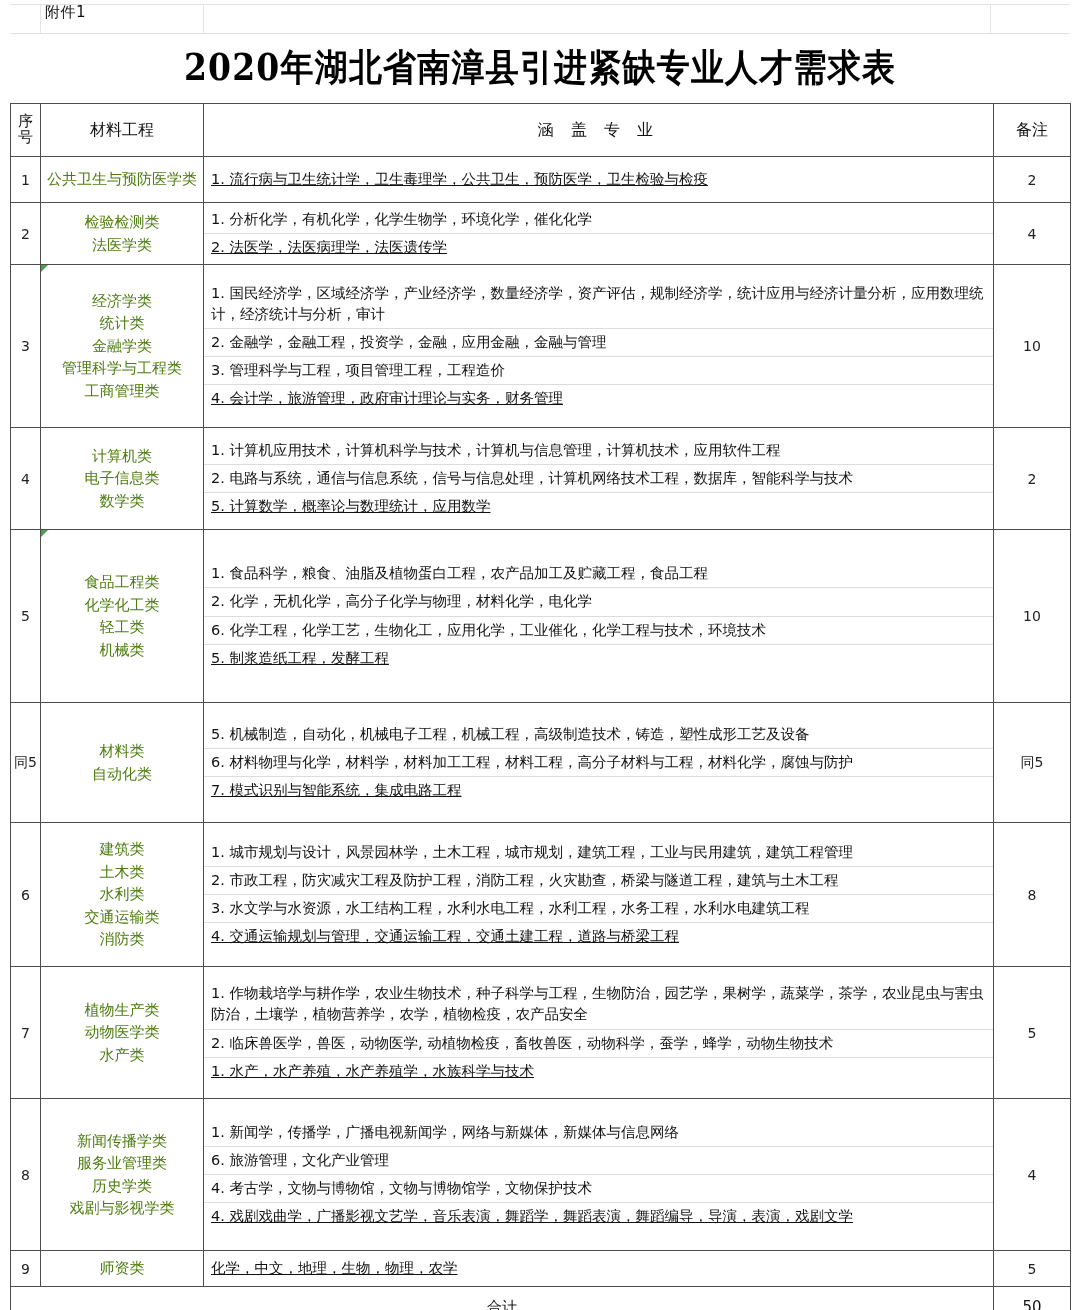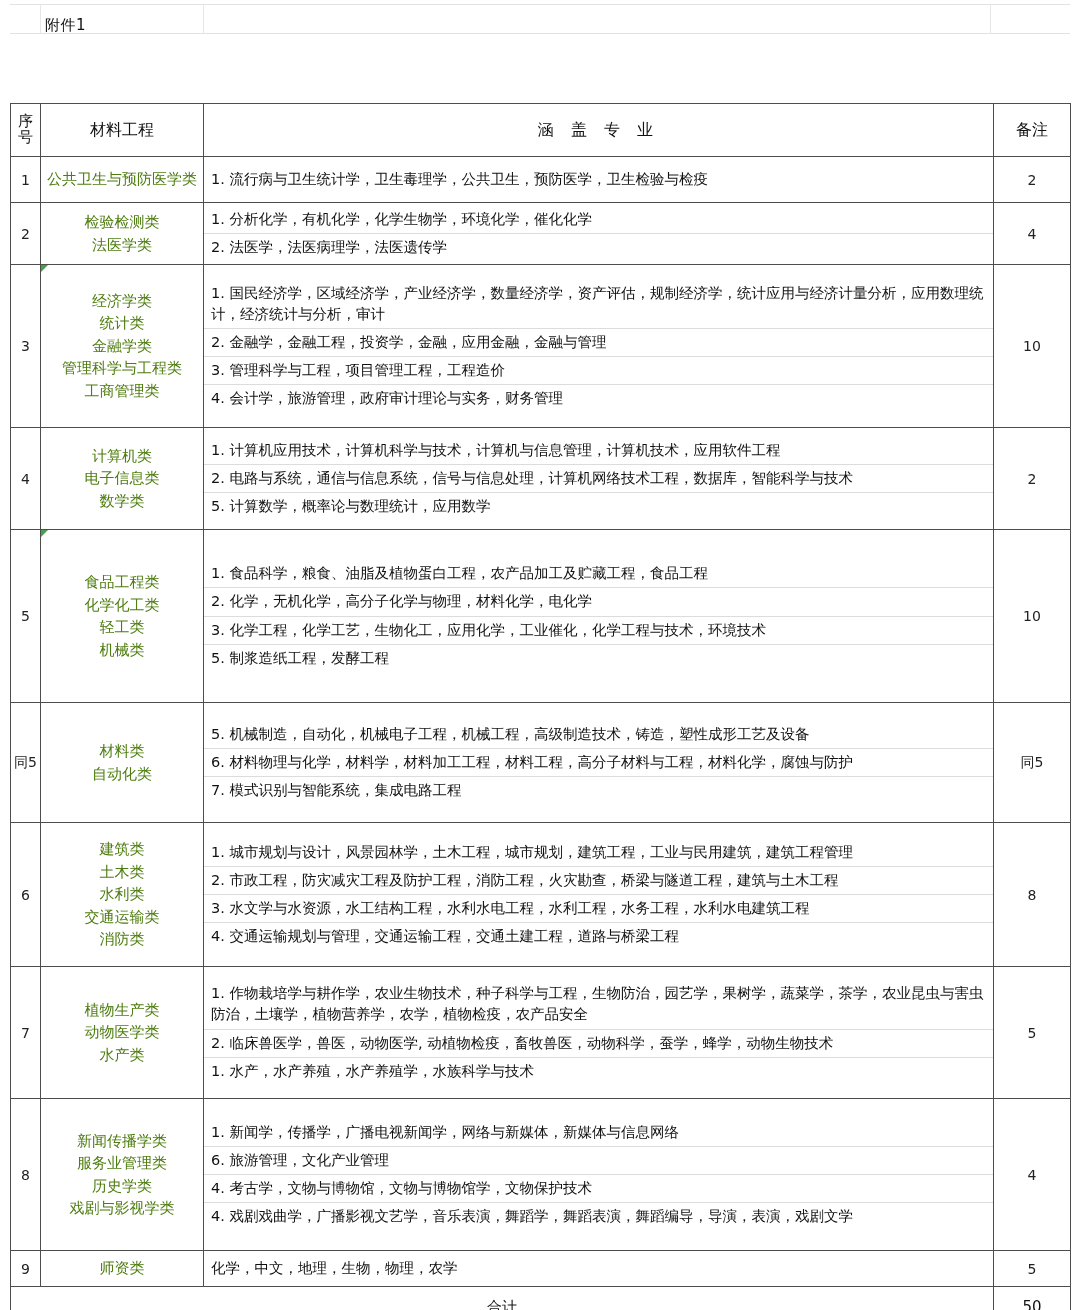--- a/index.html
+++ b/index.html
@@ -37,21 +37,21 @@
   }
   .attach-cell-a {
     width: 30px;
     border-right: 1px solid #e6e6e6;
     background: #fff;
   }
   .attach-cell-b {
     width: 163px;
     border-right: 1px solid #e6e6e6;
     display: flex;
-    align-items: flex-end;
+    align-items: flex-start;
     padding-left: 4px;
     box-sizing: border-box;
   }
   .attach-cell-c {
     flex: 1;
     border-right: 1px solid #e6e6e6;
   }
   .attach-cell-d {
     width: 79px;
   }
@@ -172,20 +172,21 @@
     padding: 3px 6px 3px 7px;
     font-size: 14.5px;
     line-height: 1.45;
     color: #111;
     border-bottom: 1px solid #dcdcdc;
     box-sizing: border-box;
     min-height: 0;
   }
   ul.major-list > li:last-child {
     border-bottom: none;
+    text-decoration: underline;
   }
 
   
   .note-marker {
     position: absolute;
     top: 0;
     left: 0;
     width: 0;
     height: 0;
     border-left: 7px solid #4a9e52;
@@ -207,20 +208,23 @@
 
   <div class="attach-strip">
     <div class="attach-cell-a"></div>
     <div class="attach-cell-b">
       <span class="attach-label">附件1</span>
     </div>
     <div class="attach-cell-c"></div>
     <div class="attach-cell-d"></div>
   </div>
 
+  <div class="title-band">
+    <div class="doc-title">2020年湖北省南漳县引进紧缺专业人才需求表</div>
+  </div>
 
   <div class="tbl-wrap">
     <table class="main">
       <colgroup>
         <col class="c-no">
         <col class="c-cat">
         <col class="c-major">
         <col class="c-note">
       </colgroup>
       <tbody id="tbody-root">
@@ -281,21 +285,21 @@
             </td>
             <td class="note-cell">2</td>
           </tr>
           <tr style="height: 173px;">
             <td class="no-cell">5</td>
             <td class="cat-cell"><span class="note-marker"></span>食品工程类<br>化学化工类<br>轻工类<br>机械类</td>
             <td class="major-cell">
               <ul class="major-list">
                 <li>1. 食品科学，粮食、油脂及植物蛋白工程，农产品加工及贮藏工程，食品工程</li>
                 <li>2. 化学，无机化学，高分子化学与物理，材料化学，电化学</li>
-                <li>3. 化学工程，化学工艺，生物化工，应用化学，工业催化，化学工程与技术，环境技术</li>
+                <li>6. 化学工程，化学工艺，生物化工，应用化学，工业催化，化学工程与技术，环境技术</li>
                 <li>5. 制浆造纸工程，发酵工程</li>
               </ul>
             </td>
             <td class="note-cell">10</td>
           </tr>
           <tr style="height: 120px;">
             <td class="no-cell">同5</td>
             <td class="cat-cell">材料类<br>自动化类</td>
             <td class="major-cell">
               <ul class="major-list">

